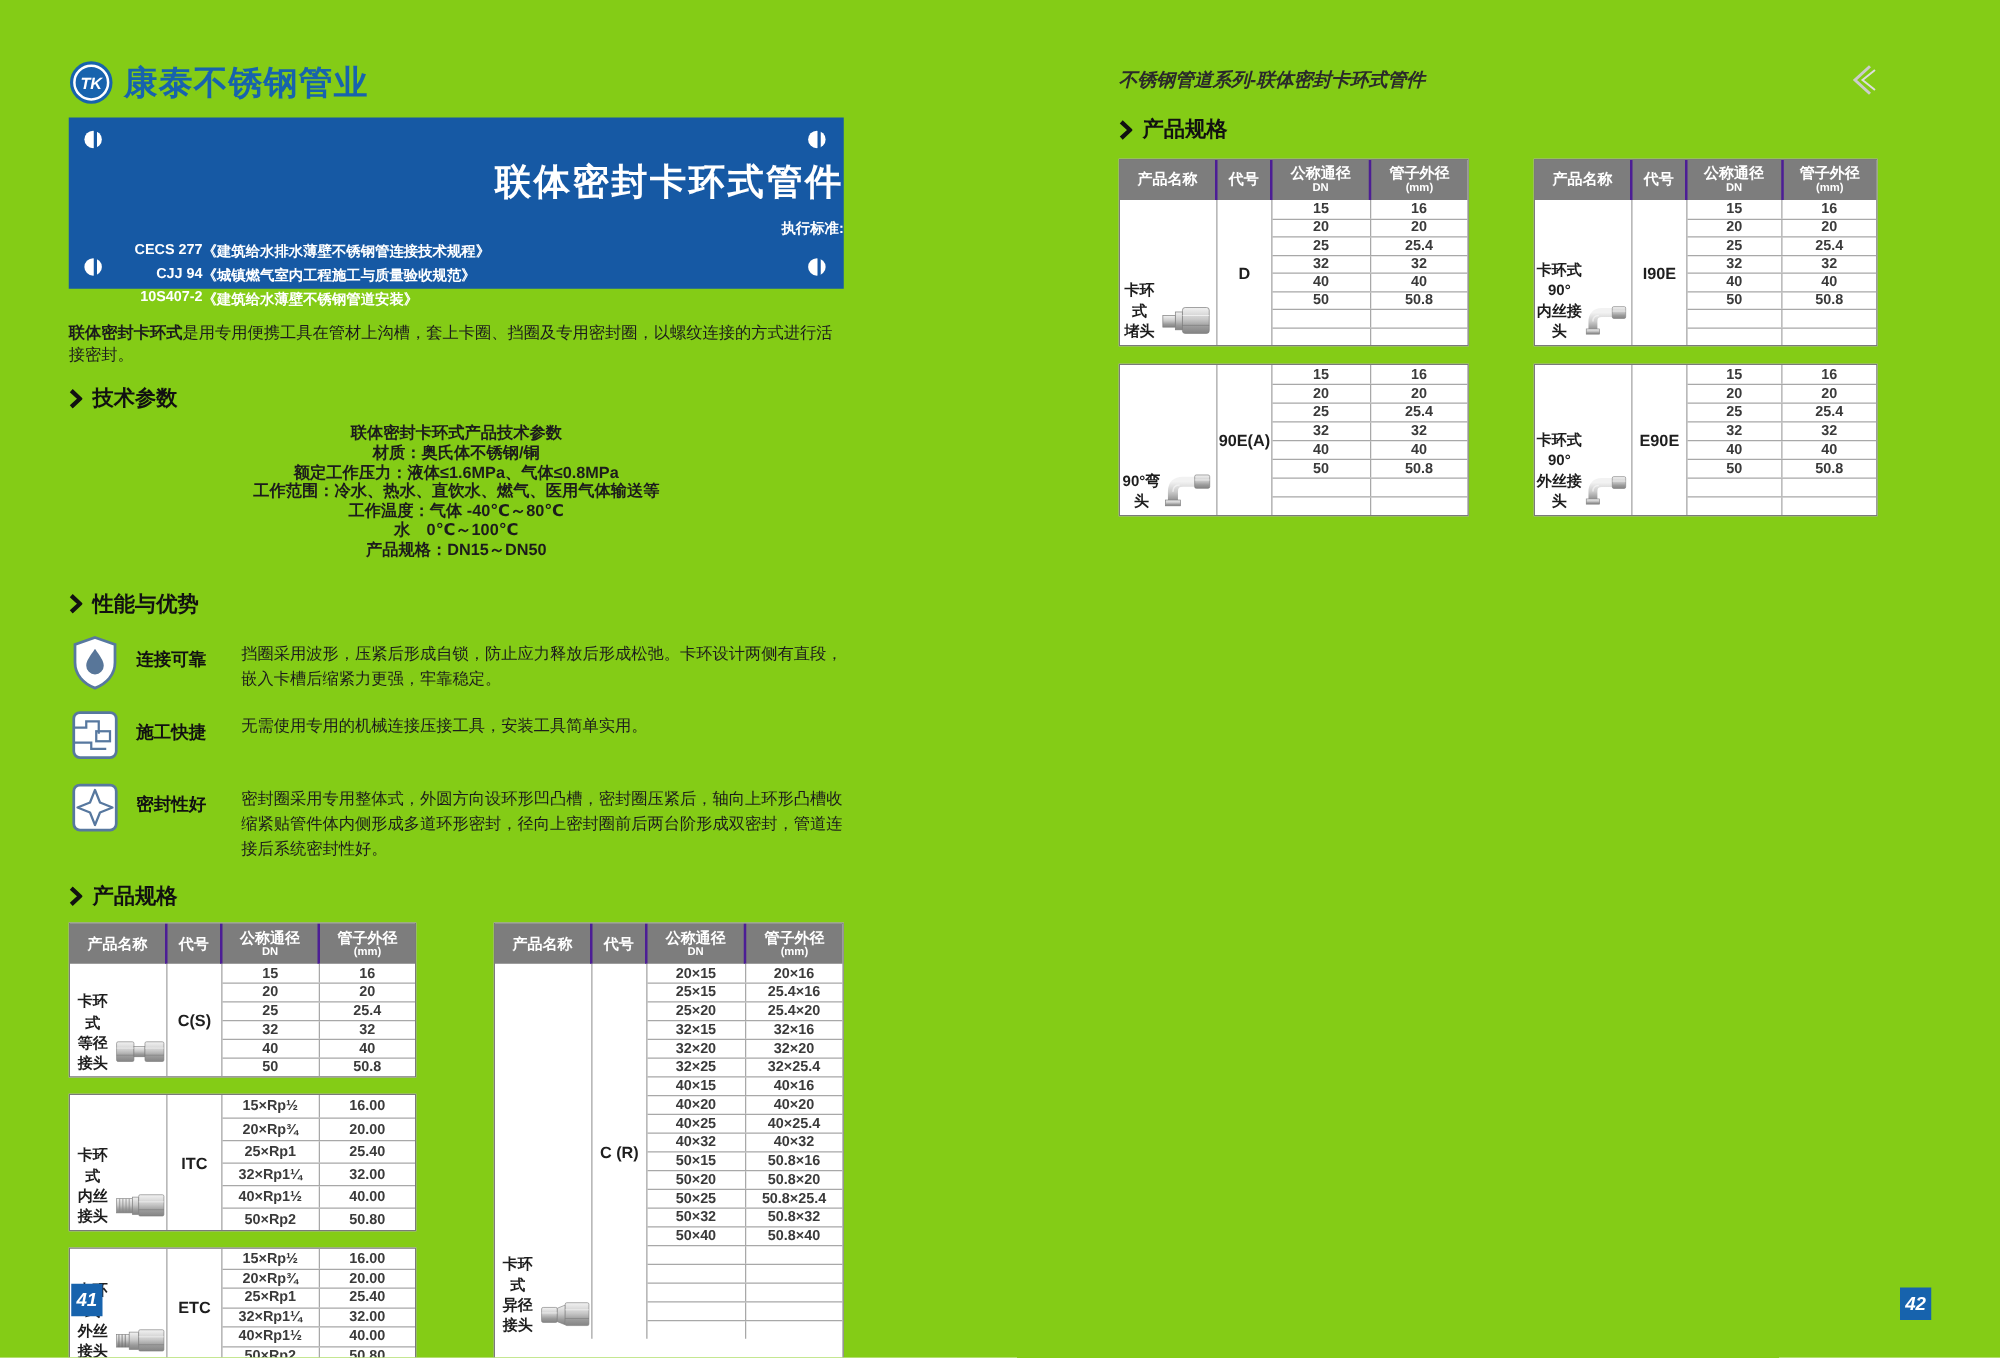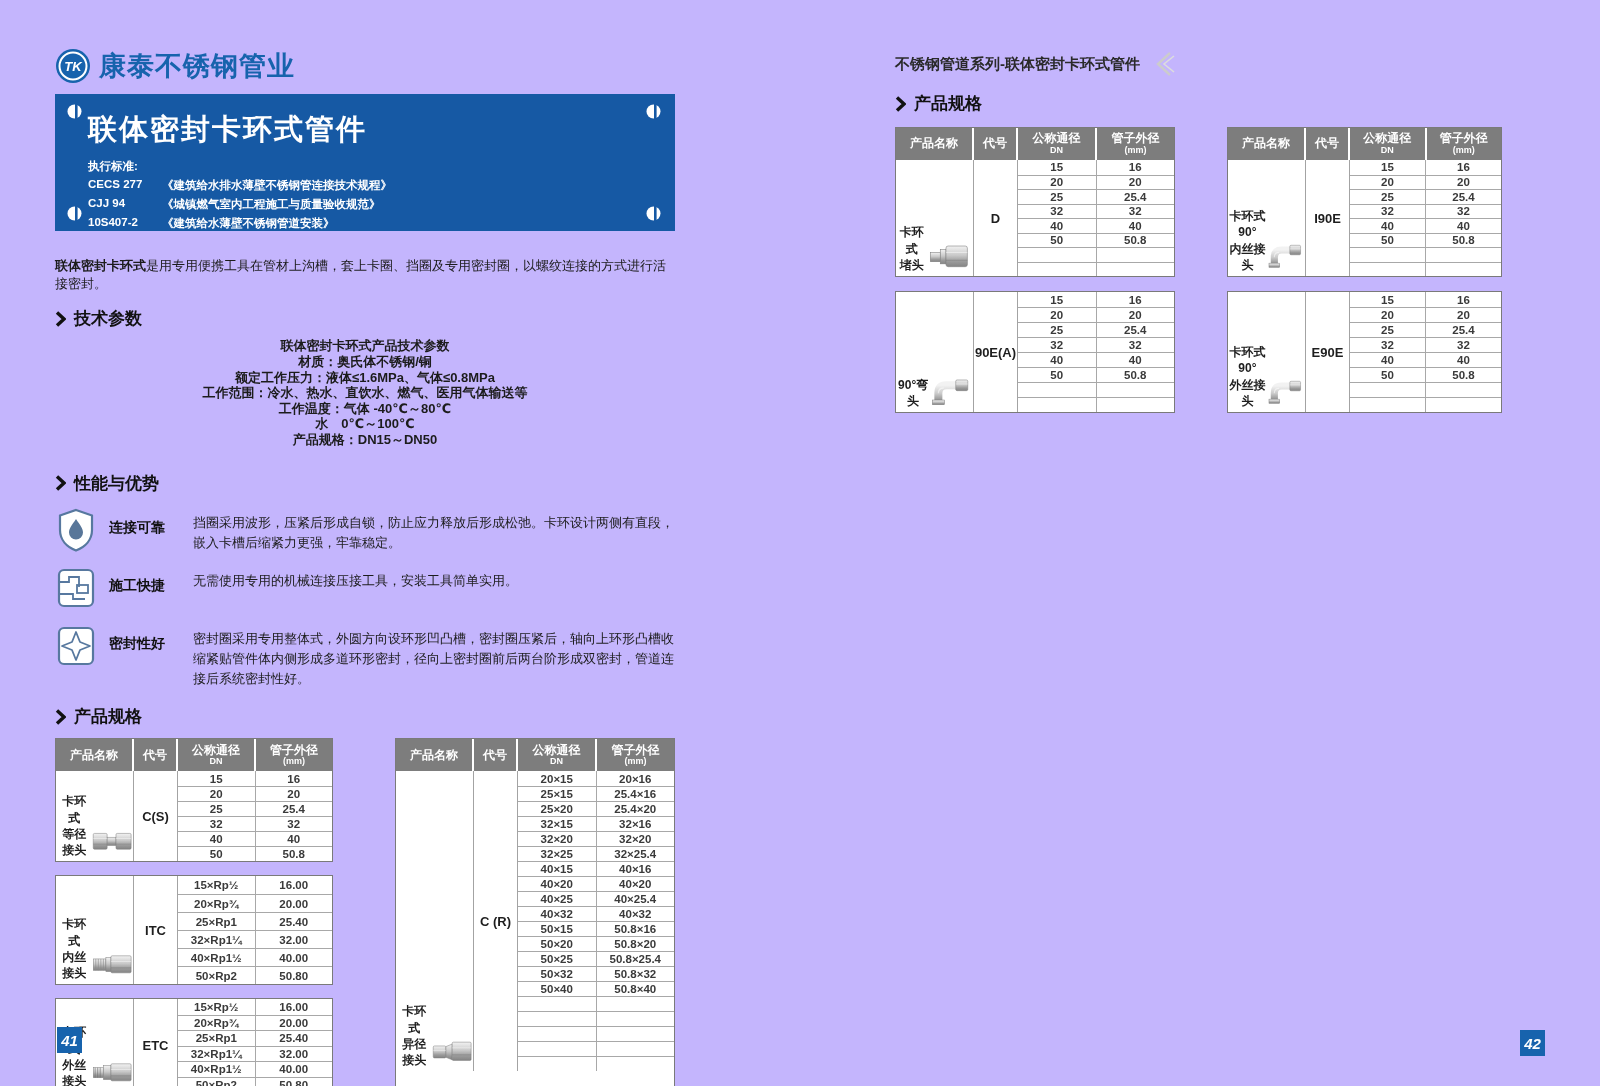--- a/index.html
+++ b/index.html
@@ -1,27 +1,27 @@
 <!DOCTYPE html>
 <html><head>
 <meta charset="utf-8">
 <style>
   * { margin:0; padding:0; box-sizing:border-box; }
   body { background:#ffffff; font-family:"Liberation Sans","DejaVu Sans",sans-serif; color:#222; }
-  .canvas { position:relative; width:1600px; height:1086px; background:#c4b5fd; overflow:hidden; }
+  .canvas { position:relative; width:1600px; height:1086px; background:#84cc16; overflow:hidden; }
 
   
   .page-left  { position:absolute; left:55px;  top:46px; width:620px; }
   .page-right { position:absolute; left:895px; top:50px; width:607px; }
 
   .brand-row { display:flex; align-items:center; gap:8px; height:40px; }
   .logo-circle { width:36px; height:36px; flex:0 0 36px; }
   .brand-name { font-size:27px; font-weight:bold; color:#1763ad; letter-spacing:1px; }
 
-  .banner { position:relative; margin-top:8px; height:137px; background:#1659a4; color:#fff; padding:16px 0 0 33px; }
+  .banner { position:relative; margin-top:8px; height:137px; background:#1659a4; color:#fff; padding:32px 0 0 33px;text-align:right; }
   .banner-title { font-size:29px; font-weight:bold; letter-spacing:2px; }
   .standards-label { margin-top:9px; font-size:11.5px; font-weight:bold; }
   .standard-line { display:flex; margin-top:4px; font-size:11.5px; font-weight:bold; }
   .standard-code { width:74px; }
   .corner-dot { position:absolute; width:15px; height:15px; }
   .dot-tl { left:12px;  top:10px; }  .dot-bl { left:12px;  bottom:10px; }
   .dot-tr { right:14px; top:10px; }  .dot-br { right:14px; bottom:10px; }
 
   .intro { margin-top:26px; font-size:13px; line-height:1.4; color:#1c1c1c; }
   .intro b { font-weight:bold;margin-top:40px; }
@@ -41,38 +41,38 @@
   .feat-desc { flex:1; margin:6px 0 0 10px; font-size:13px; line-height:1.55; color:#1c1c1c; }
 
   
   .tables-row { display:flex; justify-content:space-between; margin-top:10px; }
   .tables-stack { width:278px; }
   .tables-stack .spec-table + .spec-table { margin-top:13px; }
   .t-cr { width:280px; }
 
   .spec-table { border:1px solid #7a7a7a; background:#fff; }
   .thead { display:flex; background:#7d7d7d; color:#fff; height:32px; }
-  .thead .th { display:flex; flex-direction:column; align-items:center; justify-content:center; font-size:12px; font-weight:bold; border-right:2px solid #ffffff; line-height:1.1; }
+  .thead .th { display:flex; flex-direction:column; align-items:center; justify-content:center; font-size:12px; font-weight:bold; border-right:2px solid #4c1d95; line-height:1.1; }
   .thead .th:last-child { border-right:none; }
   .th-name { width:78px; } .th-code { width:44px; } .th-dn,.th-od { flex:1; }
   .th .sub { font-size:9px; }
 
   .tbody { display:flex; align-items:stretch; }
   .name-col { width:78px; flex:0 0 78px; border-right:1px solid #a3a3a3; display:flex; flex-direction:row; align-items:flex-end; justify-content:center; padding:3px 1px; }
   .pname { font-size:12px; font-weight:bold; text-align:center; line-height:1.35; white-space:pre-line; color:#1e1e1e; }
   .fitting { width:56px; height:34px; margin-top:4px; }
   .code-col { width:44px; flex:0 0 44px; border-right:1px solid #a3a3a3; display:flex; align-items:center; justify-content:center; font-size:13px; font-weight:bold; color:#1e1e1e; }
   .data-col { flex:1; display:flex; flex-direction:column; }
   .srow { display:flex; height:var(--rh,15px); flex:0 0 auto; }
   .srow + .srow { border-top:1px solid #a8a8a8; }
   .scell { flex:1; display:flex; align-items:center; justify-content:center; font-size:11.5px; font-weight:bold; color:#3a3a3a; }
   .scell:first-child { border-right:1px solid #a8a8a8; }
 
   
-  .series-row { display:flex; justify-content:flex-start; align-items:center; gap:12px; height:28px; }
+  .series-row { display:flex; justify-content:space-between; align-items:center; gap:12px; height:28px;font-style:italic; }
   .series-title { font-size:15px; font-weight:bold; color:#2a2a2a; }
   .grid-row { display:flex; justify-content:space-between; margin-top:12px; }
   .grid-row.second { margin-top:14px; }
   .col-a { width:280px; } .col-b { width:275px; }
 
   .pagenum { position:absolute; width:25px; height:26px; background:#1763ad; color:#fff; font-size:15px; font-weight:bold; font-style:italic; display:flex; align-items:center; justify-content:center; }
   .pn-left  { left:57px;   top:1027px;font-style:italic; }
   .pn-right { left:1520px; top:1030px; }
 </style>
 </head>

